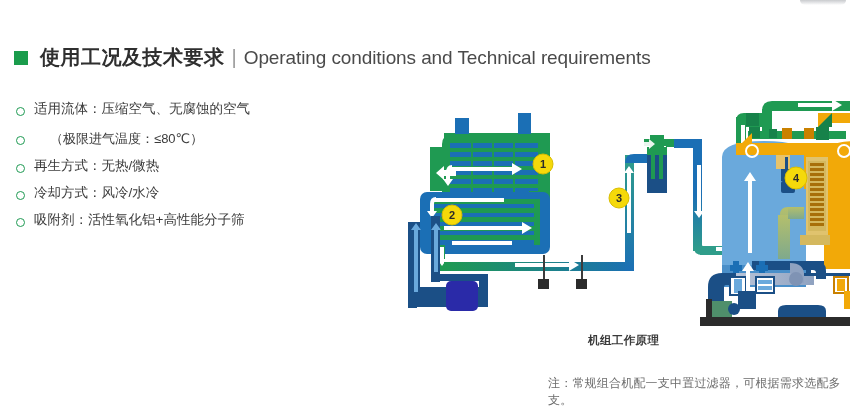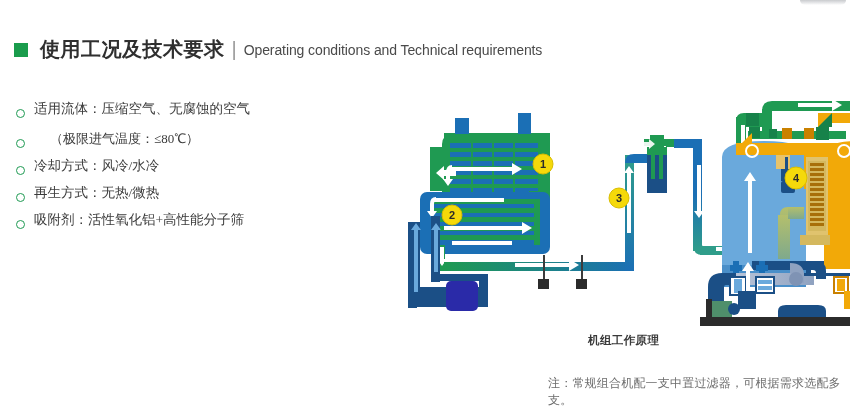--- a/index.html
+++ b/index.html
@@ -22,21 +22,21 @@
     left: 800px;
     width: 46px;
     height: 5px;
     background: linear-gradient(to bottom, #c9cbce 0%, #e6e7e9 55%, #ffffff 100%);
     border-radius: 0 0 6px 6px;
   }
 
   
   #header {
     position: absolute;
-    top: 36px;
+    top: 44px;
     left: 14px;
     display: flex;
     align-items: center;
     white-space: nowrap;
     justify-content: space-between;
   }
   #header-square {
     width: 14px;
     height: 14px;
     background: #1a9c4c;
@@ -49,38 +49,37 @@
     color: #2f2f2f;
     letter-spacing: 0.5px;
   }
   #header-divider {
     font-size: 20px;
     color: #9a9a9a;
     margin: 0 7px;
     font-weight: normal;
   }
   #header-en {
-    font-size: 14px;
+    font-size: 19px;
     color: #4a4a4a;
     font-weight: normal;
     letter-spacing: -0.1px;
   }
 
   
   #spec-list {
     position: absolute;
     top: 100px;
     left: 16px;
     width: 390px;
   }
   .spec-item {
     display: flex;
-    align-items: flex-end;
+    align-items: center;
     margin-bottom: 9px;
-    font-family: Liberation Serif, serif;
   }
   .spec-bullet {
     width: 9px;
     height: 9px;
     border: 1.6px solid #1f9a53;
     border-radius: 50%;
     flex: none;
     margin-top: 5px;
     margin-right: 9px;
     box-sizing: border-box;
@@ -157,29 +156,29 @@
   <div class="spec-item">
     <span class="spec-bullet"></span>
     <span class="spec-text-wrap">
       <span class="spec-sub">（极限进气温度：≤80℃）</span>
     </span>
   </div>
 
   <div class="spec-item">
     <span class="spec-bullet"></span>
     <span class="spec-text-wrap">
-      <span class="spec-main">冷却方式：风冷/水冷</span>
+      <span class="spec-main">再生方式：无热/微热</span>
 
     </span>
   </div>
 
   <div class="spec-item">
     <span class="spec-bullet"></span>
     <span class="spec-text-wrap">
-      <span class="spec-main">再生方式：无热/微热</span>
+      <span class="spec-main">冷却方式：风冷/水冷</span>
 
     </span>
   </div>
 
 
   <div class="spec-item">
     <span class="spec-bullet"></span>
     <span class="spec-text-wrap">
       <span class="spec-main">吸附剂：活性氧化铝+高性能分子筛</span>
 

